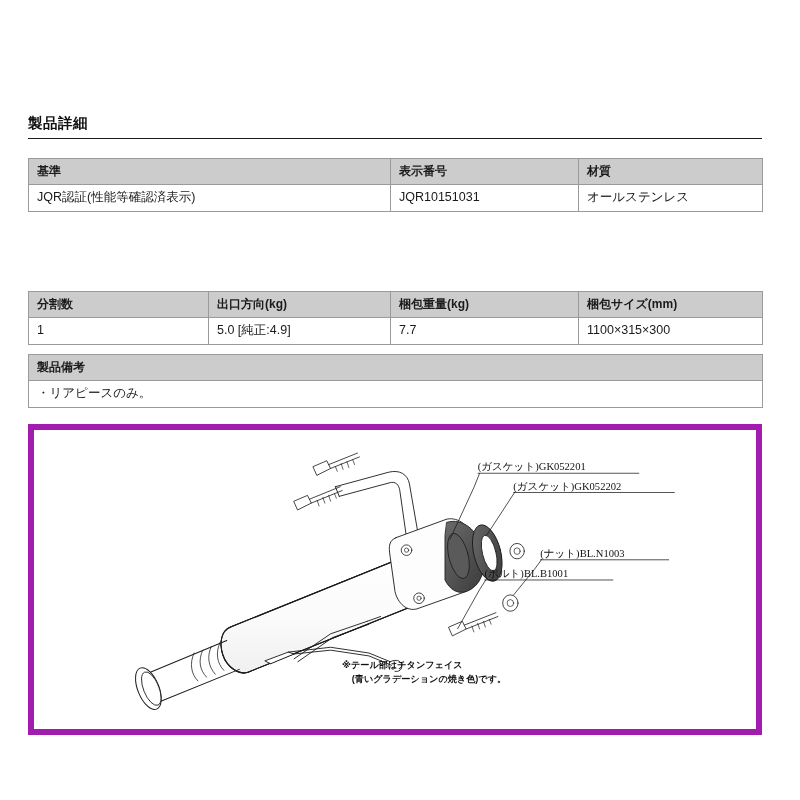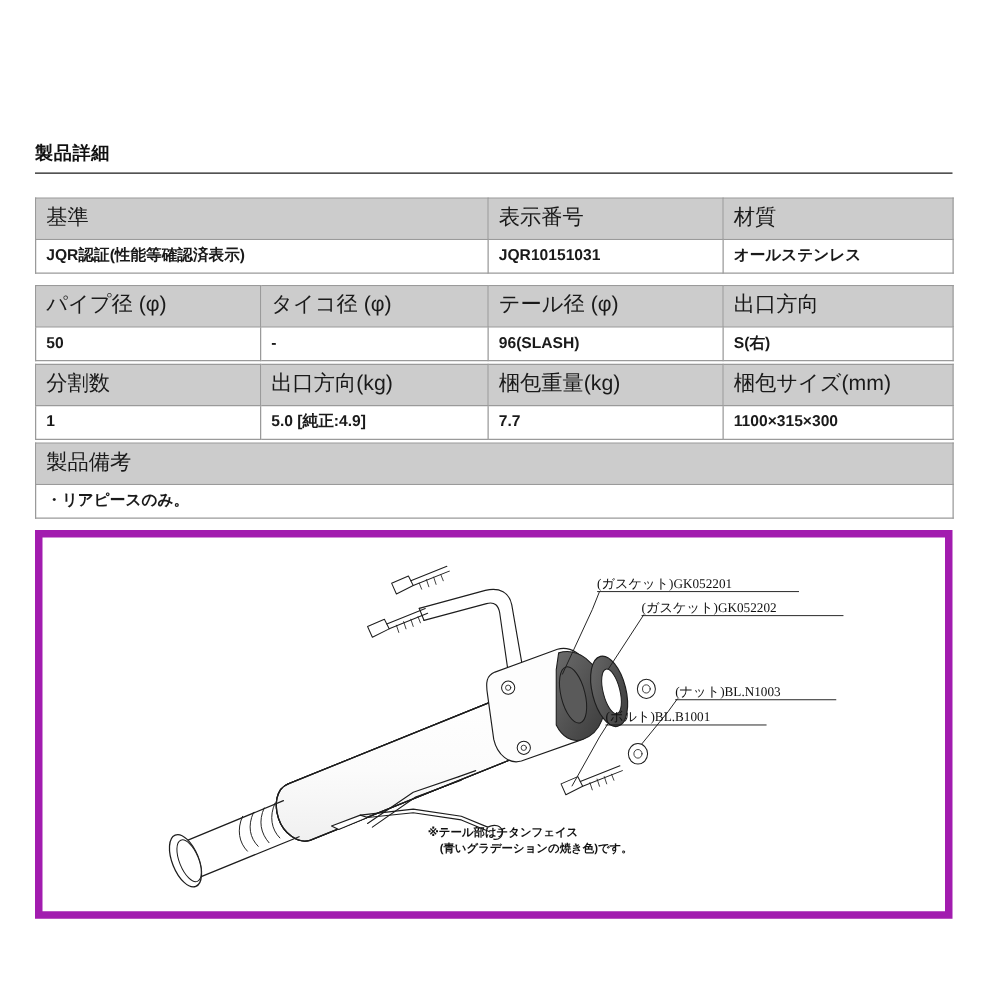--- a/index.html
+++ b/index.html
@@ -47,28 +47,27 @@
     font-size: 12px;
   }
   .spec-table th, .spec-table td {
     border: 1px solid #9a9a9a;
     text-align: left;
     padding: 4px 8px 5px 8px;
     line-height: 1.35;
     vertical-align: middle;
     white-space: nowrap;
     overflow: hidden;
-    font-weight: bold;
   }
   .spec-table th {
     background: #cccccc;
-    font-weight: normal;
+    font-weight: bold;
     color: #1a1a1a;
     height: 22px;
-    font-size: 17px;
+    font-size: 12px;
   }
   .spec-table td {
     background: #ffffff;
     color: #1a1a1a;
     height: 25px;
     font-size: 12.5px;
   }
 
   #table-standard { top: 158px; }
   #table-diameter { top: 228px; }
@@ -113,44 +112,20 @@
     </thead>
     <tbody>
       <tr>
         <td>JQR認証(性能等確認済表示)</td>
         <td>JQR10151031</td>
         <td>オールステンレス</td>
       </tr>
     </tbody>
   </table>
 
-  <table class="spec-table" id="table-diameter">
-    <colgroup>
-        <col style="width:180px">
-        <col style="width:182px">
-        <col style="width:188px">
-        <col style="width:184px">
-      </colgroup>
-    <thead>
-      <tr>
-        <th>パイプ径 (φ)</th>
-        <th>タイコ径 (φ)</th>
-        <th>テール径 (φ)</th>
-        <th>出口方向</th>
-      </tr>
-    </thead>
-    <tbody>
-      <tr>
-        <td>50</td>
-        <td>-</td>
-        <td>96(SLASH)</td>
-        <td>S(右)</td>
-      </tr>
-    </tbody>
-  </table>
 
   <table class="spec-table" id="table-weight">
     <colgroup>
         <col style="width:180px">
         <col style="width:182px">
         <col style="width:188px">
         <col style="width:184px">
       </colgroup>
     <thead>
       <tr>

